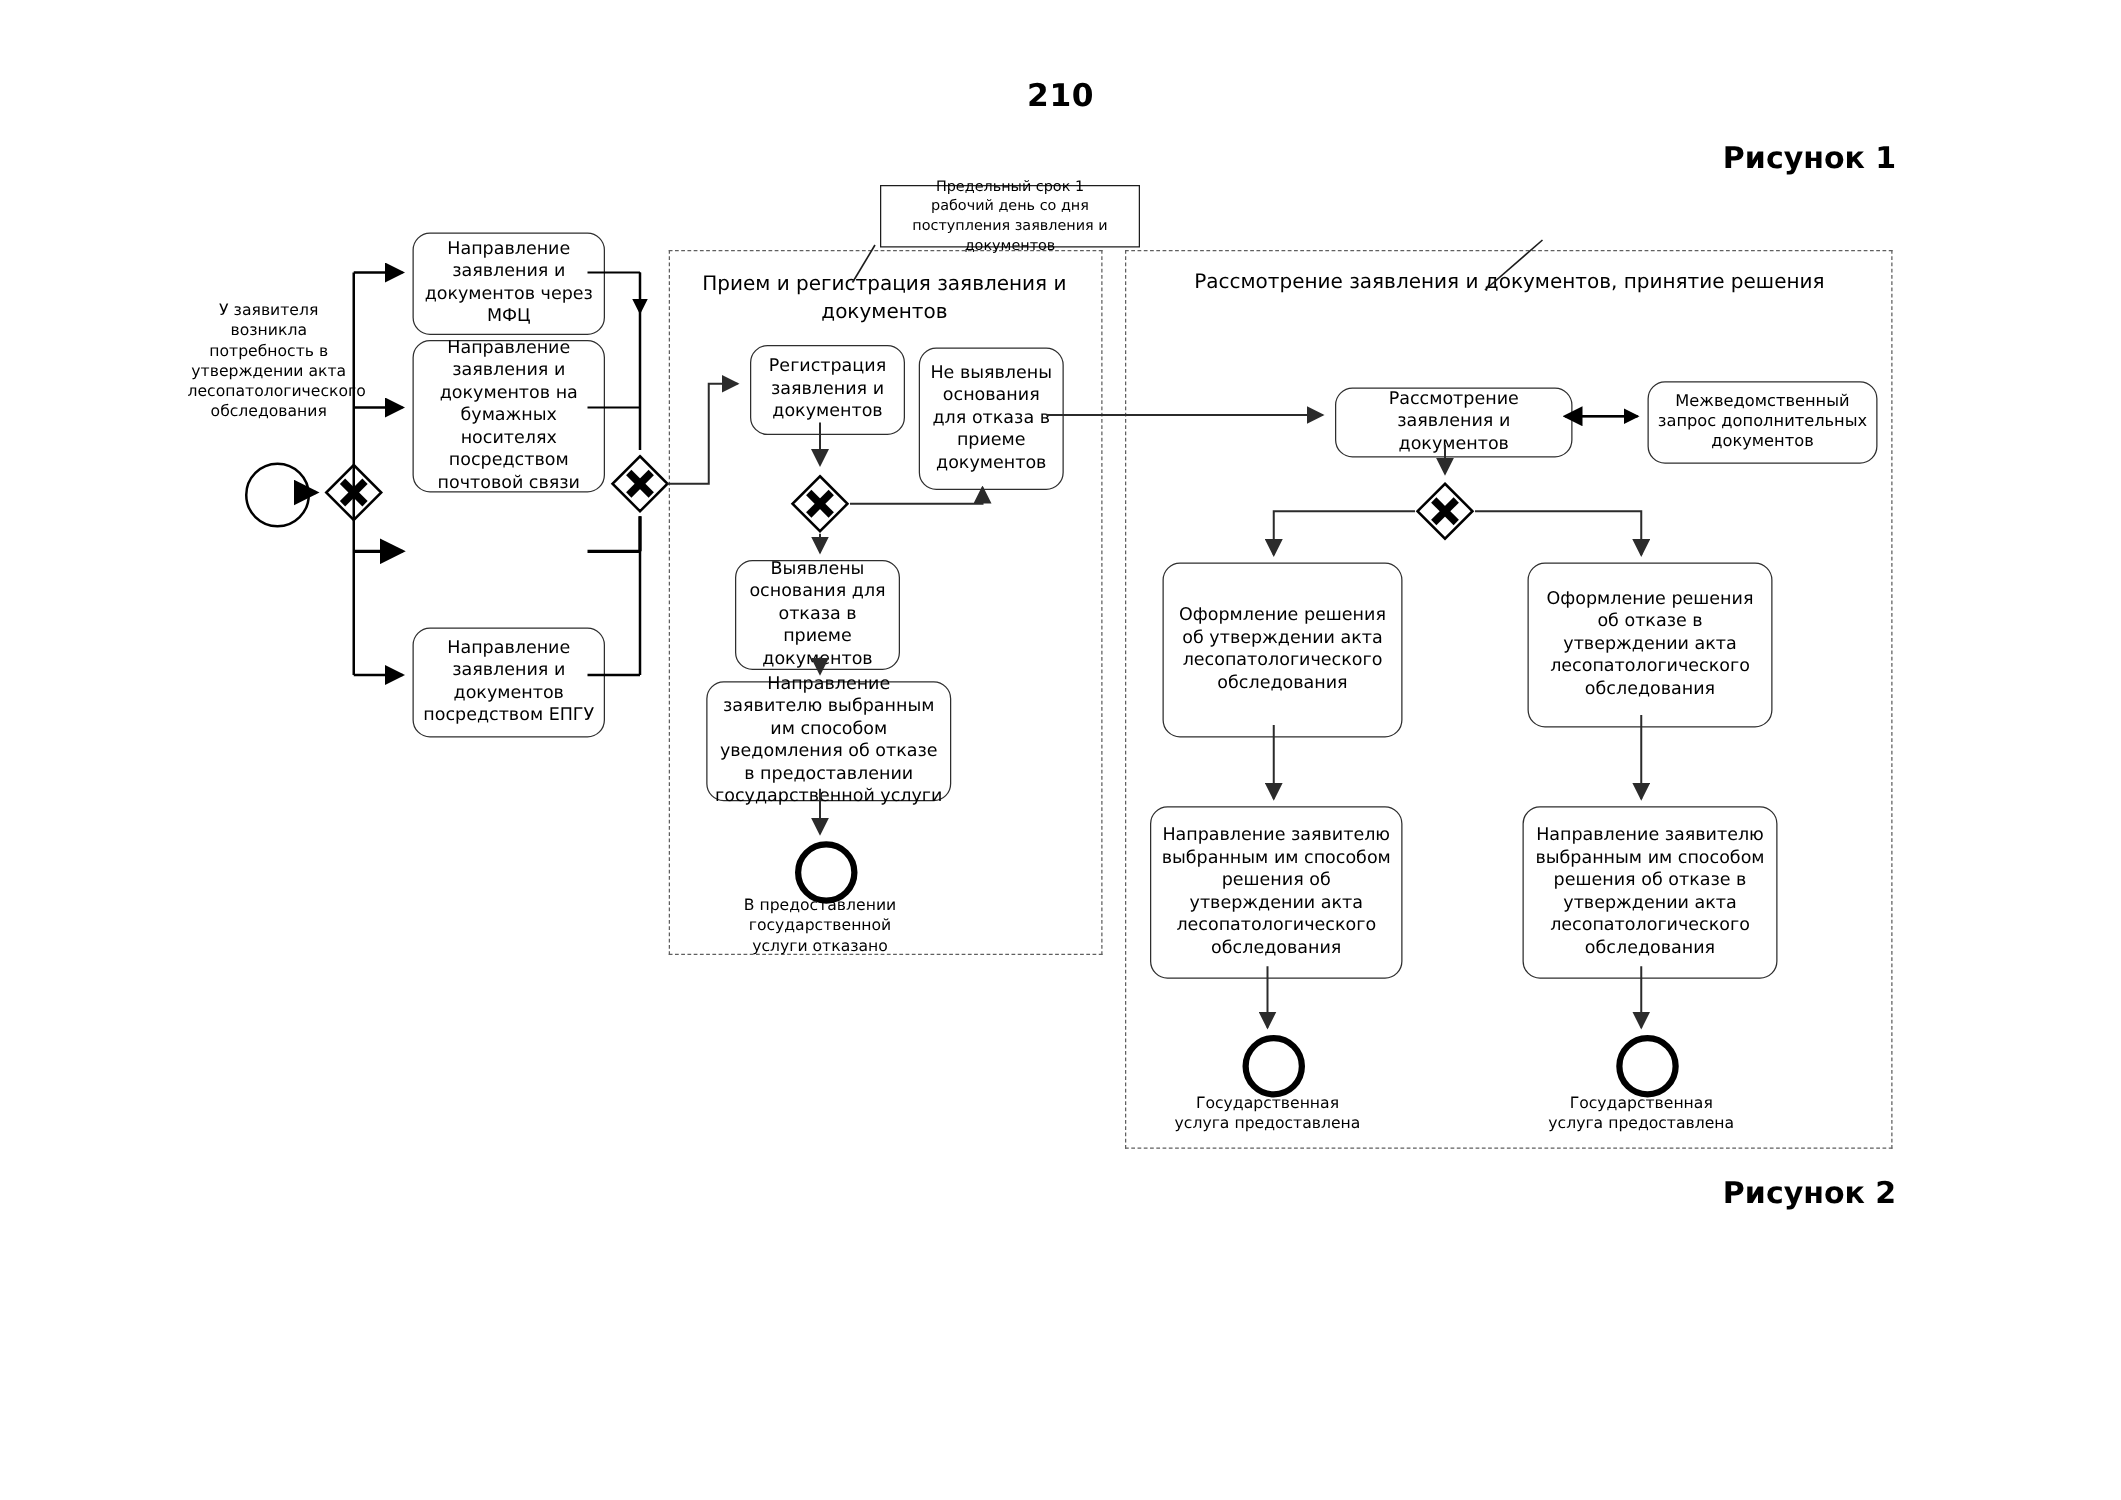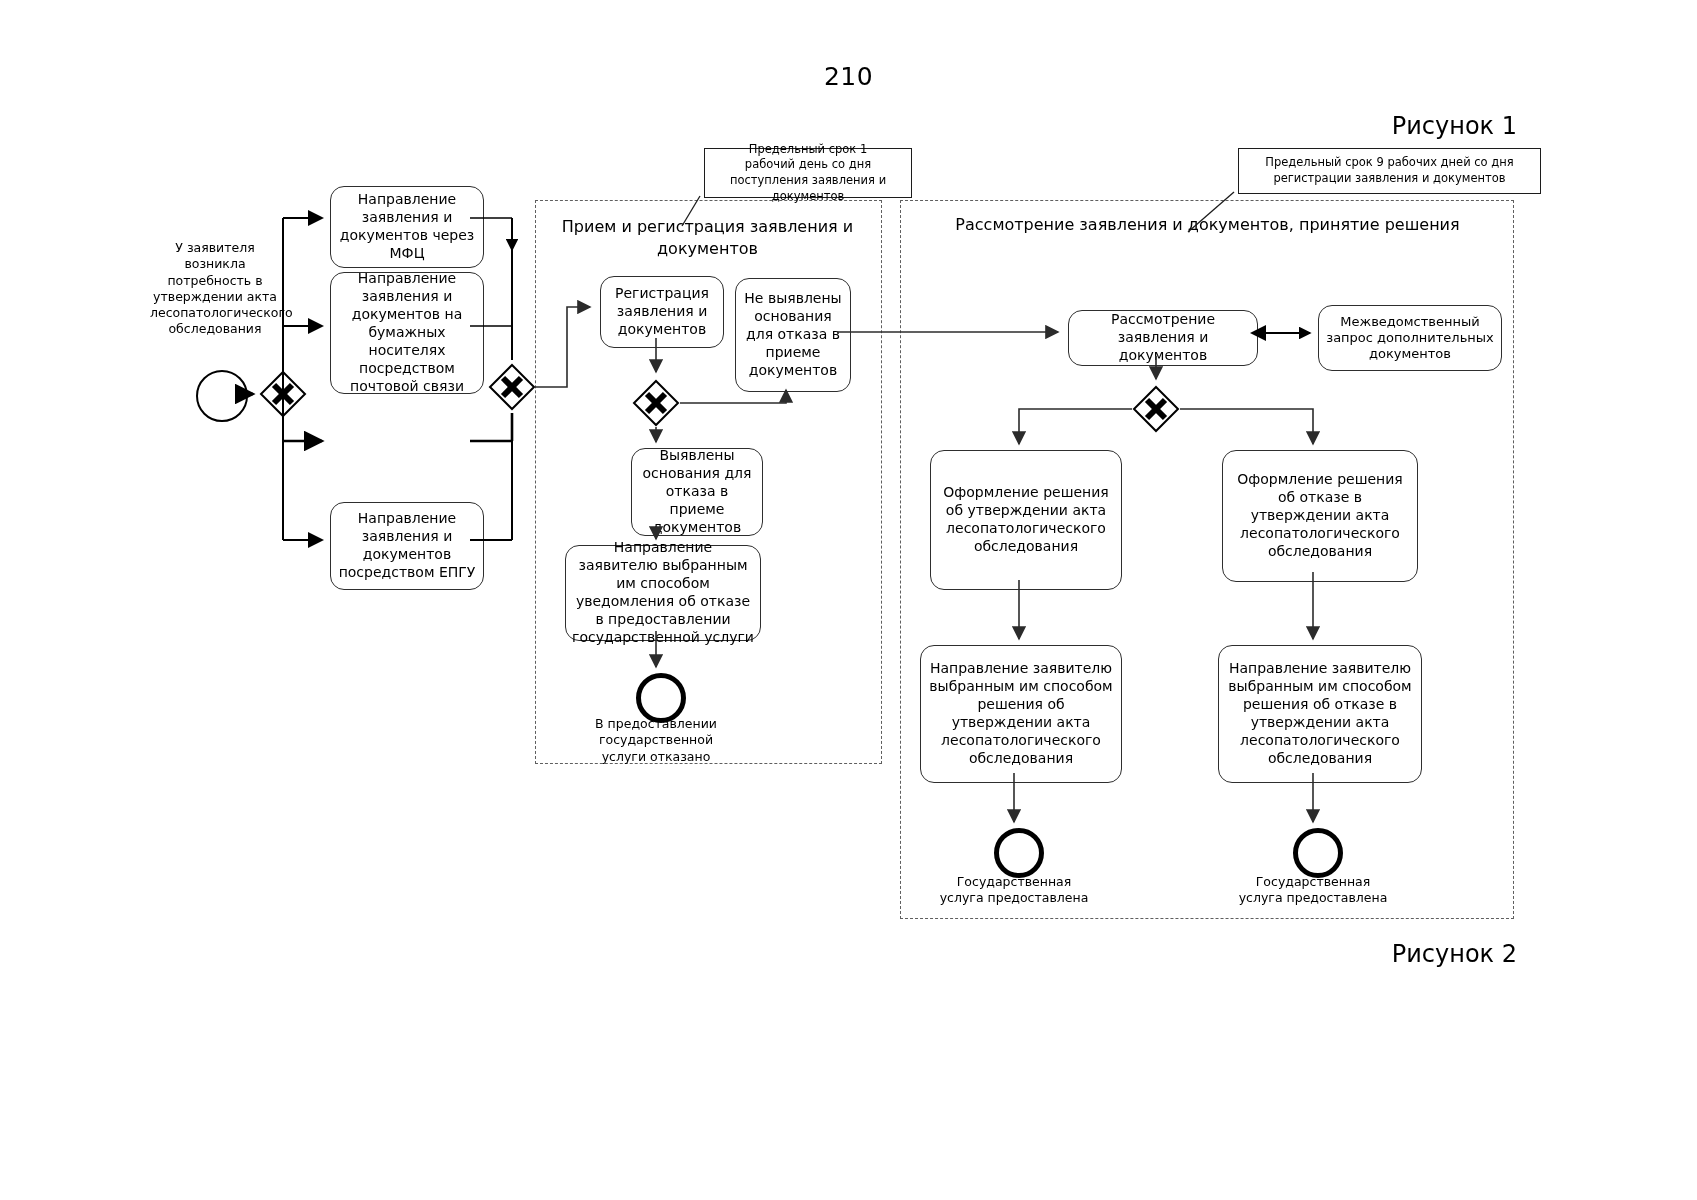--- a/index.html
+++ b/index.html
@@ -6,21 +6,21 @@
   html,body{margin:0;padding:0;background:#ffffff;}
   body{
     width:1697px;height:1200px;position:relative;overflow:hidden;
     font-family:"DejaVu Sans","Liberation Sans",sans-serif;
     color:#000000;
   }
   #canvas{position:absolute;inset:0;}
   svg.layer{position:absolute;left:0;top:0;width:1697px;height:1200px;pointer-events:none;}
 
   
-  .abs{position:absolute;box-sizing:border-box;}
+  .abs{position:absolute;box-sizing:border-box;font-weight:bold;}
 
   .page-num{
     left:0;top:62px;width:1697px;text-align:center;
     font-size:25px;letter-spacing:.5px;
   }
   .fig-label{
     font-size:24px;text-align:right;
   }
   #fig1{right:180px;top:112px;width:300px;}
   #fig2{right:180px;top:940px;width:300px;}
@@ -69,32 +69,31 @@
   <div class="abs fig-label" id="fig1">Рисунок 1</div>
   <div class="abs fig-label" id="fig2">Рисунок 2</div>
 
   <div class="pool" style="left:535px;top:200px;width:345px;height:562px;"></div>
   <div class="pool-title" style="left:545px;top:216px;width:325px;">Прием и регистрация заявления и документов</div>
 
   <div class="pool" style="left:900px;top:200px;width:612px;height:717px;"></div>
   <div class="pool-title" style="left:915px;top:214px;width:585px;">Рассмотрение заявления и документов, принятие решения</div>
 
   <div class="note" style="left:704px;top:148px;width:160px;height:42px;">Предельный срок 1 рабочий день со дня поступления заявления и документов</div>
-  <div class="note" style="left:1238px;top:148px;width:255px;height:38px;">Предельный срок 9 рабочих дней со дня регистрации заявления и документов</div>
 
   <div class="ev-label" style="left:150px;top:240px;width:130px;">У заявителя возникла потребность в утверждении акта лесопатологического обследования</div>
   <div class="ev start" style="left:196px;top:370px;width:48px;height:48px;"></div>
 
   <div class="task" style="left:330px;top:186px;width:140px;height:72px;">Направление заявления и документов через МФЦ</div>
   <div class="task" style="left:330px;top:272px;width:140px;height:112px;">Направление заявления и документов на бумажных носителях посредством почтовой связи</div>
   <div class="task" style="left:330px;top:502px;width:140px;height:78px;">Направление заявления и документов посредством ЕПГУ</div>
 
   <div class="task" style="left:600px;top:276px;width:110px;height:62px;">Регистрация заявления и документов</div>
   <div class="task" style="left:735px;top:278px;width:102px;height:104px;">Не выявлены основания для отказа в приеме документов</div>
-  <div class="task" style="left:631px;top:448px;width:118px;height:78px;">Выявлены основания для отказа в приеме документов</div>
+  <div class="task" style="left:588px;top:448px;width:118px;height:78px;">Выявлены основания для отказа в приеме документов</div>
   <div class="task" style="left:565px;top:545px;width:182px;height:86px;">Направление заявителю выбранным им способом уведомления об отказе в предоставлении государственной услуги</div>
 
   <div class="ev end" style="left:636px;top:673px;width:40px;height:40px;"></div>
   <div class="ev-label" style="left:576px;top:716px;width:160px;">В предоставлении государственной услуги отказано</div>
 
   <div class="task" style="left:1068px;top:310px;width:176px;height:46px;">Рассмотрение заявления и документов</div>
   <div class="task sm" style="left:1318px;top:305px;width:170px;height:56px;">Межведомственный запрос дополнительных документов</div>
 
   <div class="task" style="left:930px;top:450px;width:178px;height:130px;">Оформление решения об утверждении акта лесопатологического обследования</div>
   <div class="task" style="left:1222px;top:450px;width:182px;height:122px;">Оформление решения об отказе в утверждении акта лесопатологического обследования</div>

